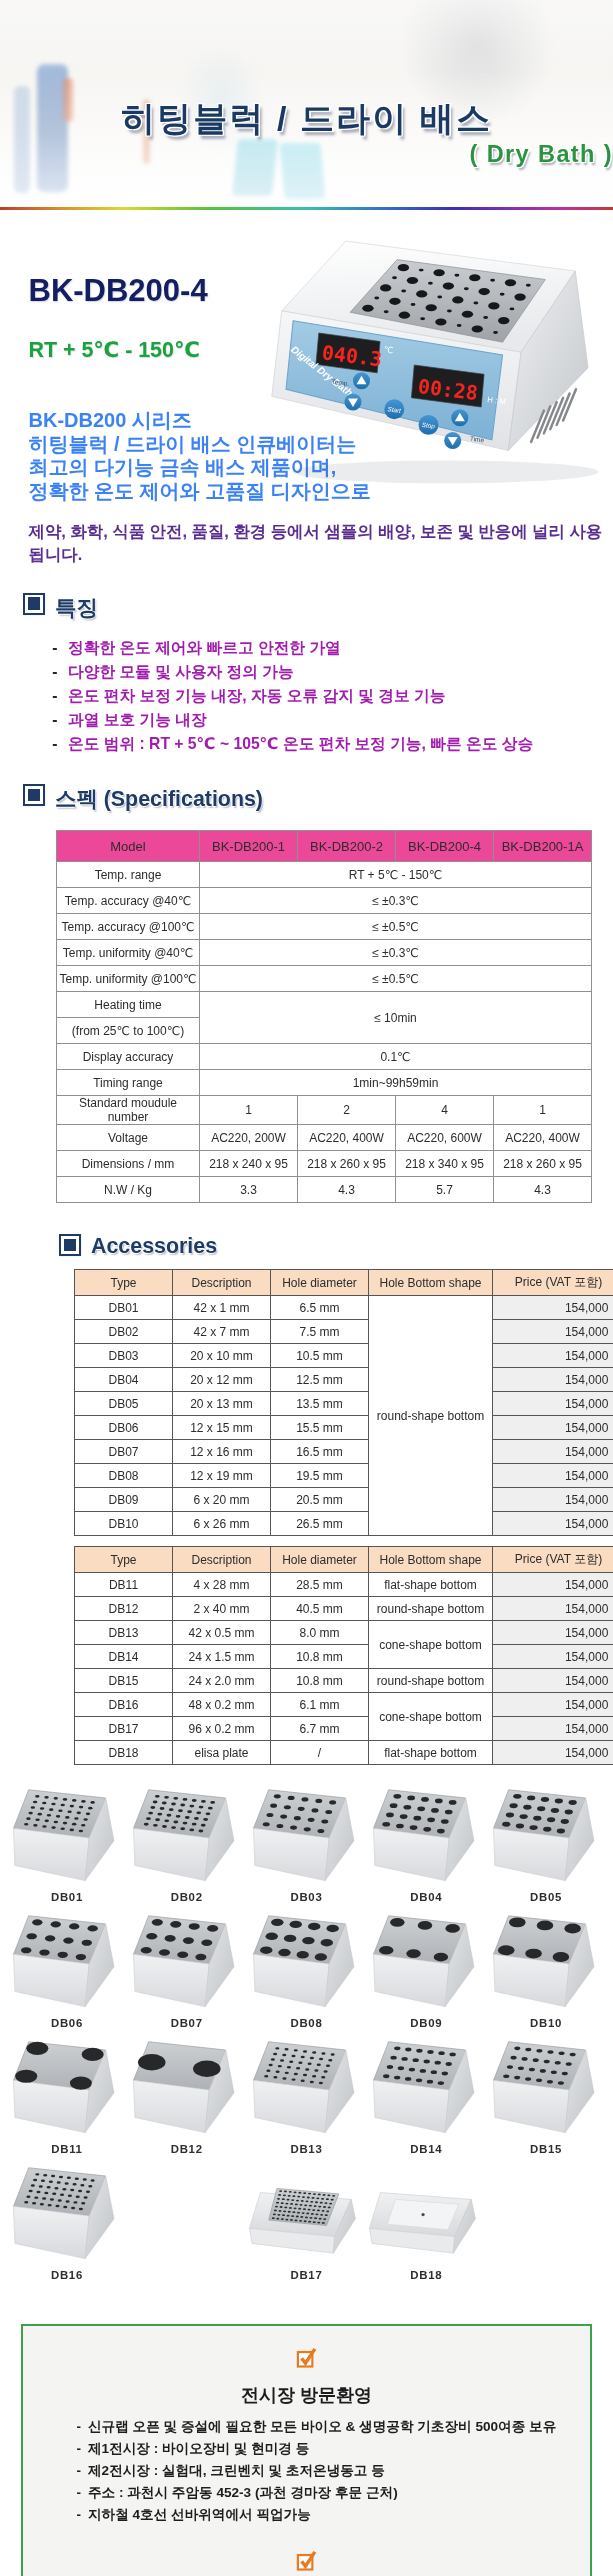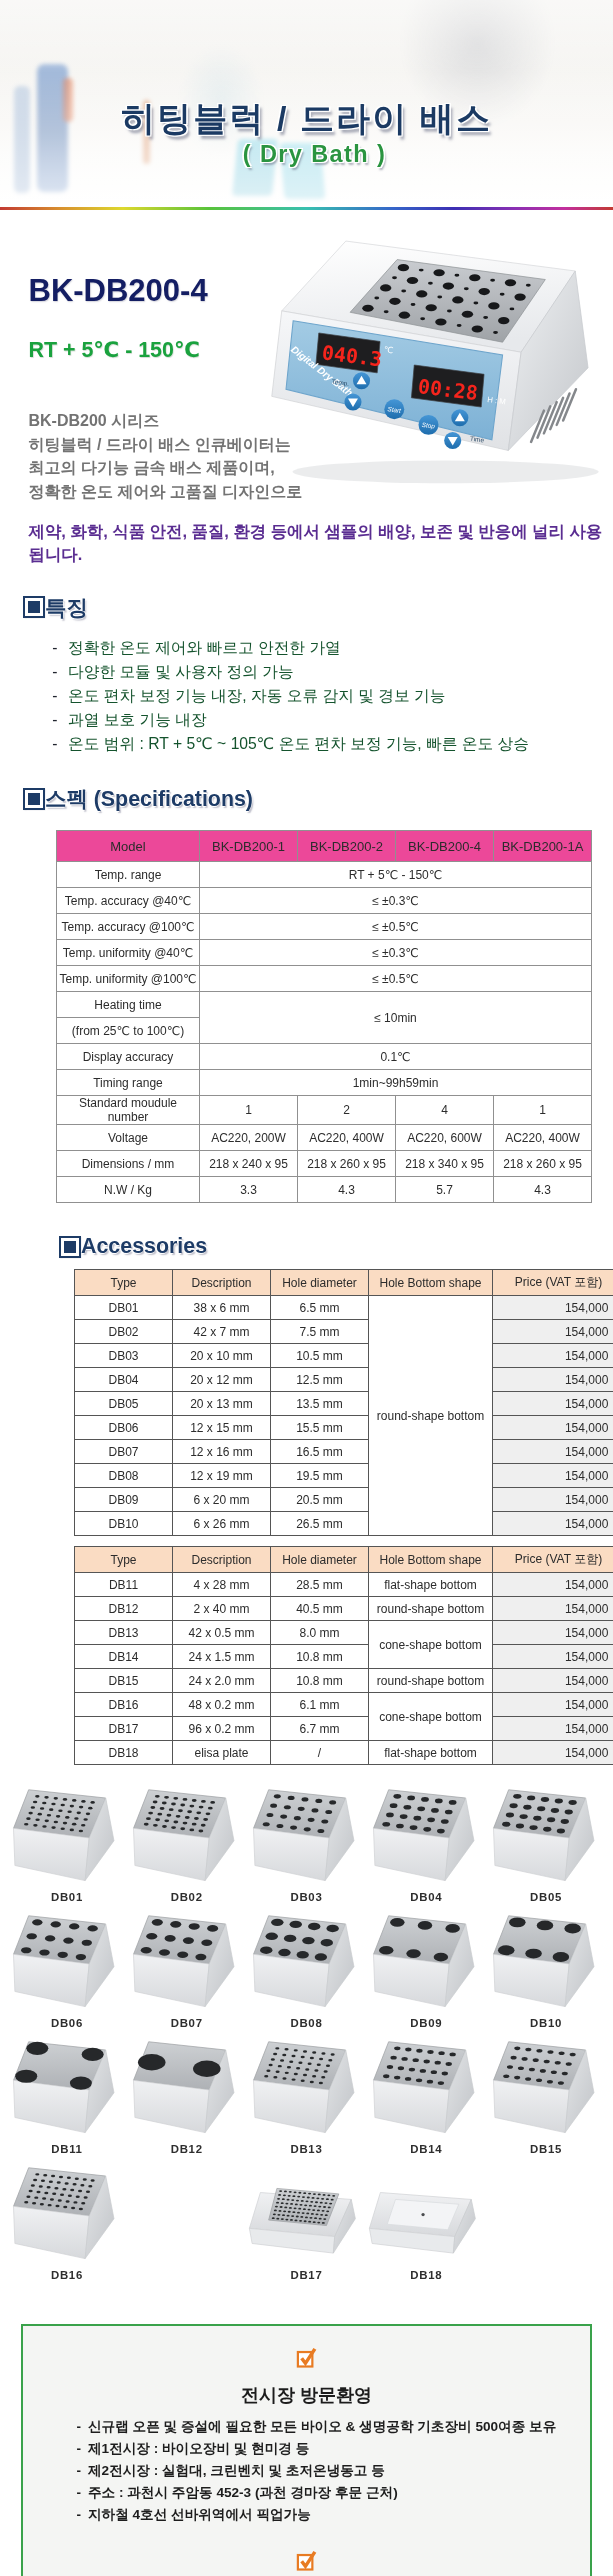--- a/index.html
+++ b/index.html
@@ -22,47 +22,47 @@
     background:linear-gradient(180deg,#55cbe4,#2fb1cf);}
   .sh-scope{left:399px;top:-14.3px;width:157px;height:143px;border-radius:28.5px;
     background:radial-gradient(ellipse at 50% 40%,rgba(120,125,140,.45),rgba(120,125,140,0) 70%);}
   .sh-flask{left:178px;top:43px;width:86px;height:114px;border-radius:50%;
     background:radial-gradient(ellipse,rgba(140,190,210,.35),rgba(140,190,210,0) 70%);}
   .banner::after{content:"";position:absolute;inset:0;
     background:linear-gradient(180deg,rgba(255,255,255,.55) 0%,rgba(255,255,255,.15) 35%,rgba(255,255,255,.75) 100%);}
   .banner-title{position:absolute;left:0;right:0;top:73px;text-align:center;z-index:3;
     font-size:34px;font-weight:bold;letter-spacing:2.1px;color:#1b3a63;
     text-shadow:-1.4px -1.4px 0 #fff,1.4px -1.4px 0 #fff,-1.4px 1.4px 0 #fff,1.4px 1.4px 0 #fff,2.9px 3.6px 2.9px rgba(90,95,120,.55);}
-  .banner-sub{position:absolute;left:16px;right:0;top:141px;text-align:center;z-index:3;
+  .banner-sub{position:absolute;left:16px;right:0;top:141px;text-align:right;z-index:3;
     font-size:23.5px;font-weight:bold;letter-spacing:1.4px;color:#2a9440;
     text-shadow:-1.4px -1.4px 0 #fff,1.4px -1.4px 0 #fff,-1.4px 1.4px 0 #fff,1.4px 1.4px 0 #fff,2.1px 2.9px 2.1px rgba(90,95,120,.5);}
   .rainbow{height:2.9px;width:100%;
     background:linear-gradient(90deg,#c23a32 0%,#d8912e 10%,#ddd82e 20%,#58c33a 34%,#37c0b0 50%,#3566c9 64%,#3b2fb3 74%,#8a2fb3 84%,#c22f9e 92%,#c23a32 100%);}
 
   
   .product{position:relative;height:304px;}
   .product-left{position:absolute;left:28.5px;top:63px;width:235px;}
   .product-model{margin:0;font-size:31px;font-weight:bold;color:#141e63;letter-spacing:0px;
     text-shadow:0.7px 1.4px 1.4px rgba(130,130,150,.35);}
   .temp-range{margin-top:28.5px;font-size:21.4px;font-weight:bold;color:#1aa23e;
     text-shadow:0.7px 0.7px 0.7px rgba(120,140,120,.3);}
   .desc-lines{margin-top:46px;}
-  .desc-lines div{font-size:16px;font-weight:bold;color:#737373;line-height:23.5px;white-space:nowrap;}
+  .desc-lines div{font-size:20px;font-weight:bold;color:#3b82f6;line-height:23.5px;white-space:nowrap;}
   .desc-full{margin:0 0 0 28.5px;padding-top:5.7px;font-size:16.4px;font-weight:bold;color:#5a2d91;line-height:23.5px;}
   .device-wrap{position:absolute;left:239px;top:21.4px;width:374px;height:278px;}
 
   
-  .section-header{display:flex;align-items:center;margin-left:23px;}
+  .section-header{display:flex;gap:10px;margin-left:23px;}
   .sec-icon{width:18px;height:18px;border:2.1px solid #1d3b66;background:#fff;display:inline-block;position:relative;box-shadow:1.4px 1.4px 1.4px rgba(140,140,160,.4);}
   .sec-icon::after{content:"";position:absolute;left:2.9px;top:2.9px;right:2.9px;bottom:2.9px;background:#1d3b66;}
   .sec-title{font-size:21.4px;font-weight:bold;color:#1d3b66;
     text-shadow:-0.7px -0.7px 0 #fff,0.7px -0.7px 0 #fff,-0.7px 0.7px 0 #fff,1.4px 2.1px 1.4px rgba(140,140,160,.55);}
   .features-section{margin-top:26px;}
   .feature-list{list-style:none;margin:14.3px 0 0 0;padding:0 0 0 68px;}
-  .feature-list li{font-size:15.7px;font-weight:normal;color:#14532d;line-height:24px;position:relative;}
+  .feature-list li{font-size:15.7px;font-weight:bold;color:#a21caf;line-height:24px;position:relative;}
   .feature-list li::before{content:"-";position:absolute;left:-15.7px;color:#20242e;}
 
   
   .specs-section{margin-top:28.5px;}
   table{border-collapse:collapse;}
   .spec-table{margin:17px 0 0 56px;width:533px;table-layout:fixed;
     border:0.7px solid #7a7a7a;font-size:12px;color:#2c2c2c;}
   .spec-table td,.spec-table th{border:0.7px solid #909090;text-align:center;font-weight:normal;padding:0;}
   .spec-table tr{height:26px;}
   .spec-table tr.hdr{height:31px;}
@@ -380,21 +380,21 @@
       <tbody>
           <tr class="hdr">
             <th>Type</th>
             <th>Description</th>
             <th>Hole diameter</th>
             <th>Hole Bottom shape</th>
             <th>Price (VAT 포함)</th>
           </tr>
           <tr>
             <td>DB01</td>
-            <td>38 x 6 mm</td>
+            <td>42 x 1 mm</td>
             <td>6.5 mm</td>
             <td rowspan="10">round-shape bottom</td>
             <td class="price">154,000</td>
           </tr>
           <tr>
             <td>DB02</td>
             <td>42 x 7 mm</td>
             <td>7.5 mm</td>
             <td class="price">154,000</td>
           </tr>

